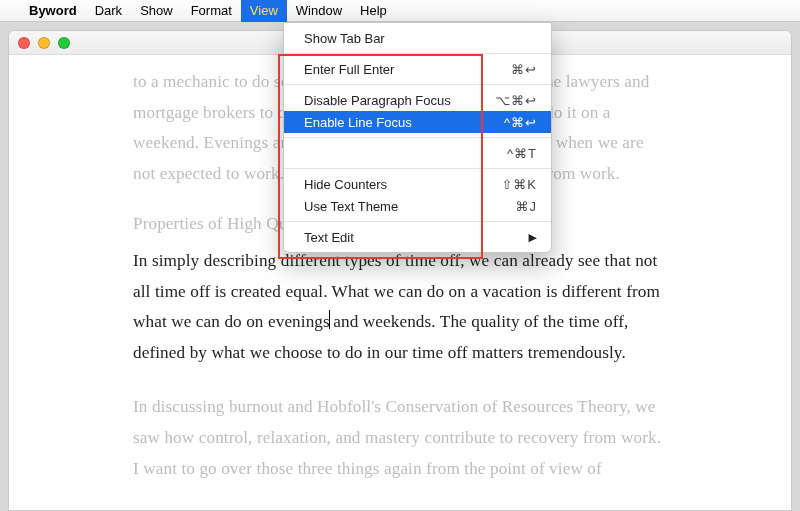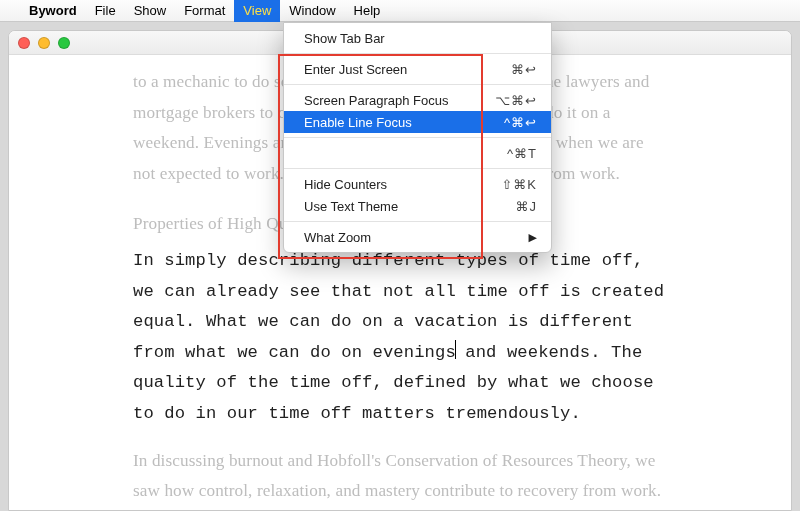--- a/index.html
+++ b/index.html
@@ -83,49 +83,49 @@
   .content {
     padding: 12px 124px 12px 124px;
     font-family: Georgia, 'Times New Roman', serif;
     font-size: 17.2px;
     line-height: 1.78;
     color:#222;
     letter-spacing:.1px;
   }
   .dim { color:#bdbdbd; }
   .para { margin-bottom: 20px; }
-  .para2 { margin-bottom: 16px; font-family: Liberation Mono, monospace; }
+  .para2 { margin-bottom: 24px; }
   .cursor { border-right:1px solid #000; display:inline-block; height:1.1em; vertical-align:-2px; margin:0 -1px; }
 </style>
 </head>
 <body>
 
 <div class="menubar">
   <span class="apple"></span>
   <span class="menubar-item appname">Byword</span>
-  <span class="menubar-item">File</span>
+  <span class="menubar-item">Dark</span>
   <span class="menubar-item">Show</span>
   <span class="menubar-item">Format</span>
   <span class="menubar-item open">View</span>
   <span class="menubar-item">Window</span>
   <span class="menubar-item">Help</span>
 </div>
 
 <div class="menu">
   <div class="menu-row">
     <span>Show Tab Bar</span>
   </div>
   <div class="menu-sep"></div>
   <div class="menu-row">
-    <span>Enter Just Screen</span>
+    <span>Enter Full Enter</span>
     <span class="shortcut">⌘↩</span>
   </div>
   <div class="menu-sep"></div>
   <div class="menu-row">
-    <span>Screen Paragraph Focus</span>
+    <span>Disable Paragraph Focus</span>
     <span class="shortcut">⌥⌘↩</span>
   </div>
   <div class="menu-row highlight">
     <span>Enable Line Focus</span>
     <span class="shortcut">^⌘↩</span>
   </div>
   <div class="menu-sep"></div>
   <div class="menu-row">
     <span class="shortcut">^⌘T</span>
   </div>
@@ -133,21 +133,21 @@
   <div class="menu-row">
     <span>Hide Counters</span>
     <span class="shortcut">⇧⌘K</span>
   </div>
   <div class="menu-row">
     <span>Use Text Theme</span>
     <span class="shortcut">⌘J</span>
   </div>
   <div class="menu-sep"></div>
   <div class="menu-row">
-    <span>What Zoom</span>
+    <span>Text Edit</span>
     <span class="submenu-arrow">▶</span>
   </div>
 </div>
 
 <div class="callout"></div>
 
 <div class="window">
   <div class="titlebar">
     <span class="tl-dot tl-red"></span>
     <span class="tl-dot tl-yellow"></span>

